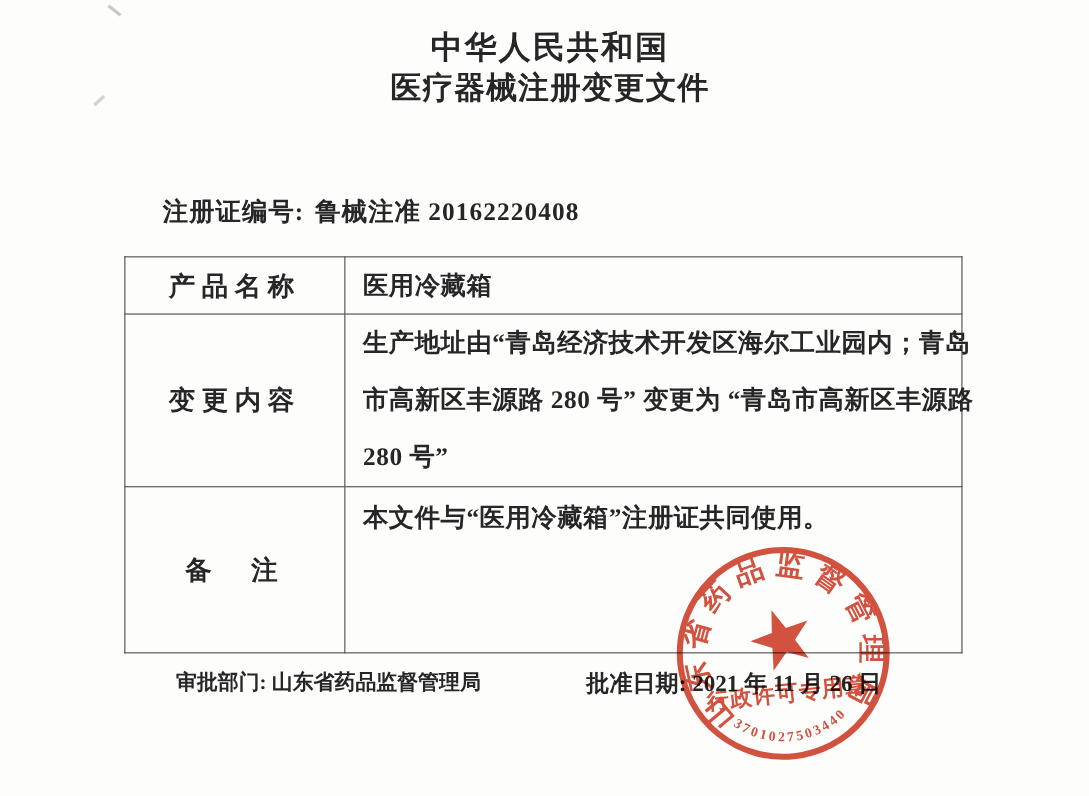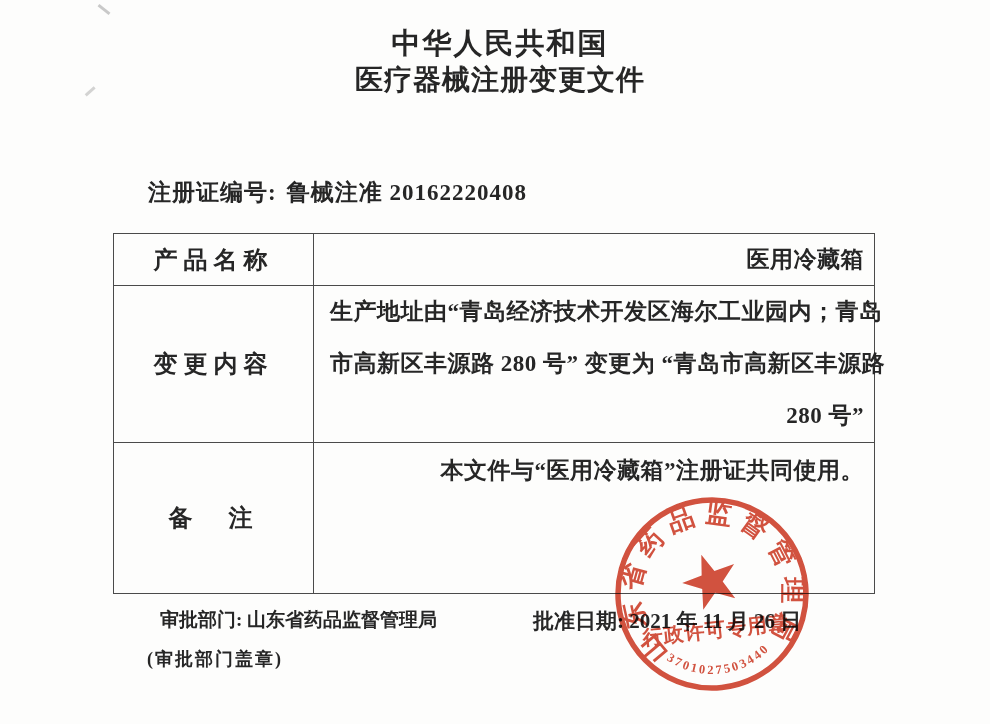--- a/index.html
+++ b/index.html
@@ -32,21 +32,21 @@
   .doc-table {
     position:absolute; left:113px; top:233px; width:762px;
     border-collapse:collapse; table-layout:fixed;padding-left:12px;
   }
   .doc-table td { border:1.6px solid #4a4a4a; }
   .label-cell {
     width:197px; text-align:center; vertical-align:middle;
     font-size:24px; font-weight:600; letter-spacing:6px;
   }
   .content-cell {
-    padding:0 10px 0 16px; font-size:23px; font-weight:600; letter-spacing:0.5px;text-align:right;
+    padding:0 10px 0 16px; font-size:23px; font-weight:600; letter-spacing:0.5px;
   }
   .row-product   { height:52px; }
   .row-change    { height:156px; }
   .row-remark    { height:151px; }
   .row-product .content-cell { vertical-align:middle; }
   .row-change  .content-cell { vertical-align:middle; }
   .row-change  .content-cell .cell-line { line-height:52px; white-space:nowrap; }
   .row-remark  .content-cell { vertical-align:top; padding-top:10px; }
   .row-remark  .content-cell .cell-line { line-height:36px; }
 
@@ -97,21 +97,20 @@
       <td class="label-cell">备　注</td>
       <td class="content-cell">
         <div class="cell-line">本文件与“医用冷藏箱”注册证共同使用。</div>
       </td>
     </tr>
   </tbody>
     </table>
 
   <div class="approval-dept">审批部门: 山东省药品监督管理局</div>
   <div class="approval-date">批准日期: 2021 年 11 月 26 日</div>
-  <div class="seal-note">(审批部门盖章)</div>
 
   <svg class="stamp" viewBox="0 0 200 200" aria-hidden="true">
     <circle cx="100" cy="100" r="94" fill="none" stroke="currentColor" stroke-width="5.5"></circle>
     <path id="stampArcTop" d="M 53.7 155.2 A 72 72 0 1 1 146.3 155.2" fill="none"></path>
     <path id="stampArcBottom" d="M 38.7 151.4 A 80 80 0 0 0 161.3 151.4" fill="none"></path>
     <text font-size="26" letter-spacing="8.5" fill="currentColor">
       <textPath href="#stampArcTop" startOffset="50%" text-anchor="middle">山东省药品监督管理局</textPath>
     </text>
     <path d="M100,59 L106.8,78.7 L127.6,79 L110.9,91.6 L117,111.5 L100,99.5 L83,111.5 L89.1,91.6 L72.4,79 L93.2,78.7 Z" fill="currentColor" transform="rotate(-14 100 86)"></path>
     <text x="100" y="143" font-size="20" letter-spacing="1" text-anchor="middle" fill="currentColor">行政许可专用章</text>

